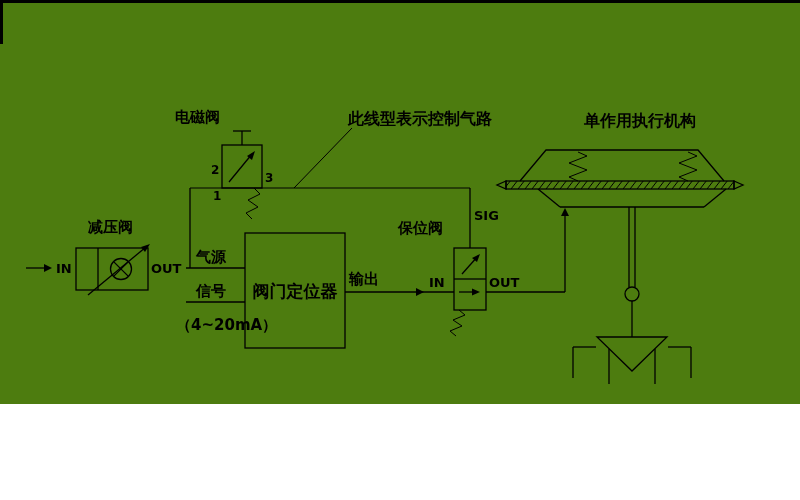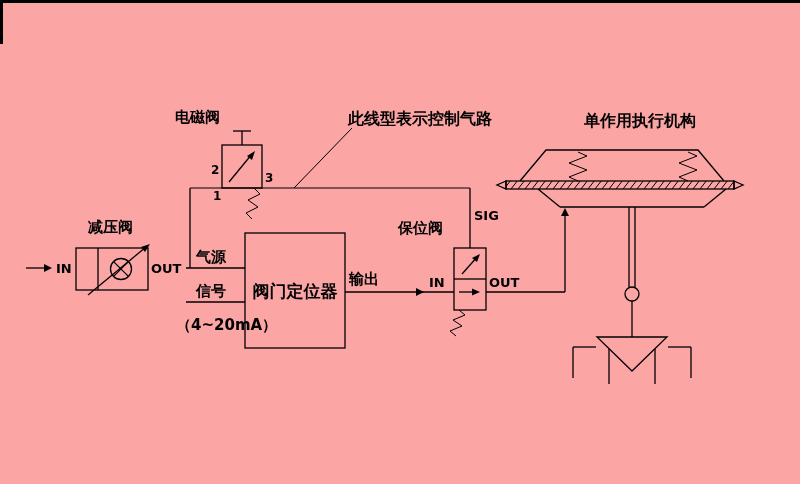--- a/index.html
+++ b/index.html
@@ -1,16 +1,16 @@
 <!DOCTYPE html>
 <html><head>
 <meta charset="utf-8">
 <style>
   html,body{margin:0;padding:0;background:#ffffff;}
-  .canvas{position:relative;width:800px;height:484px;background:#fca5a5;overflow:hidden;}
+  .canvas{position:relative;width:800px;height:404px;background:#4d7c0f;overflow:hidden;}
   svg{position:absolute;left:0;top:0;}
   text{font-family:"DejaVu Sans",sans-serif;font-weight:bold;fill:#000;}
   .cn{font-size:15px;}
   .cn-lg{font-size:16px;}
   .cn-xl{font-size:17px;}
   .port{font-size:13px;}
   .num{font-size:12px;}
   .ln{stroke:#000;stroke-width:1.3;fill:none;}
   .thin{stroke:#000;stroke-width:1;fill:none;}
   .solid{fill:#000;stroke:none;}

